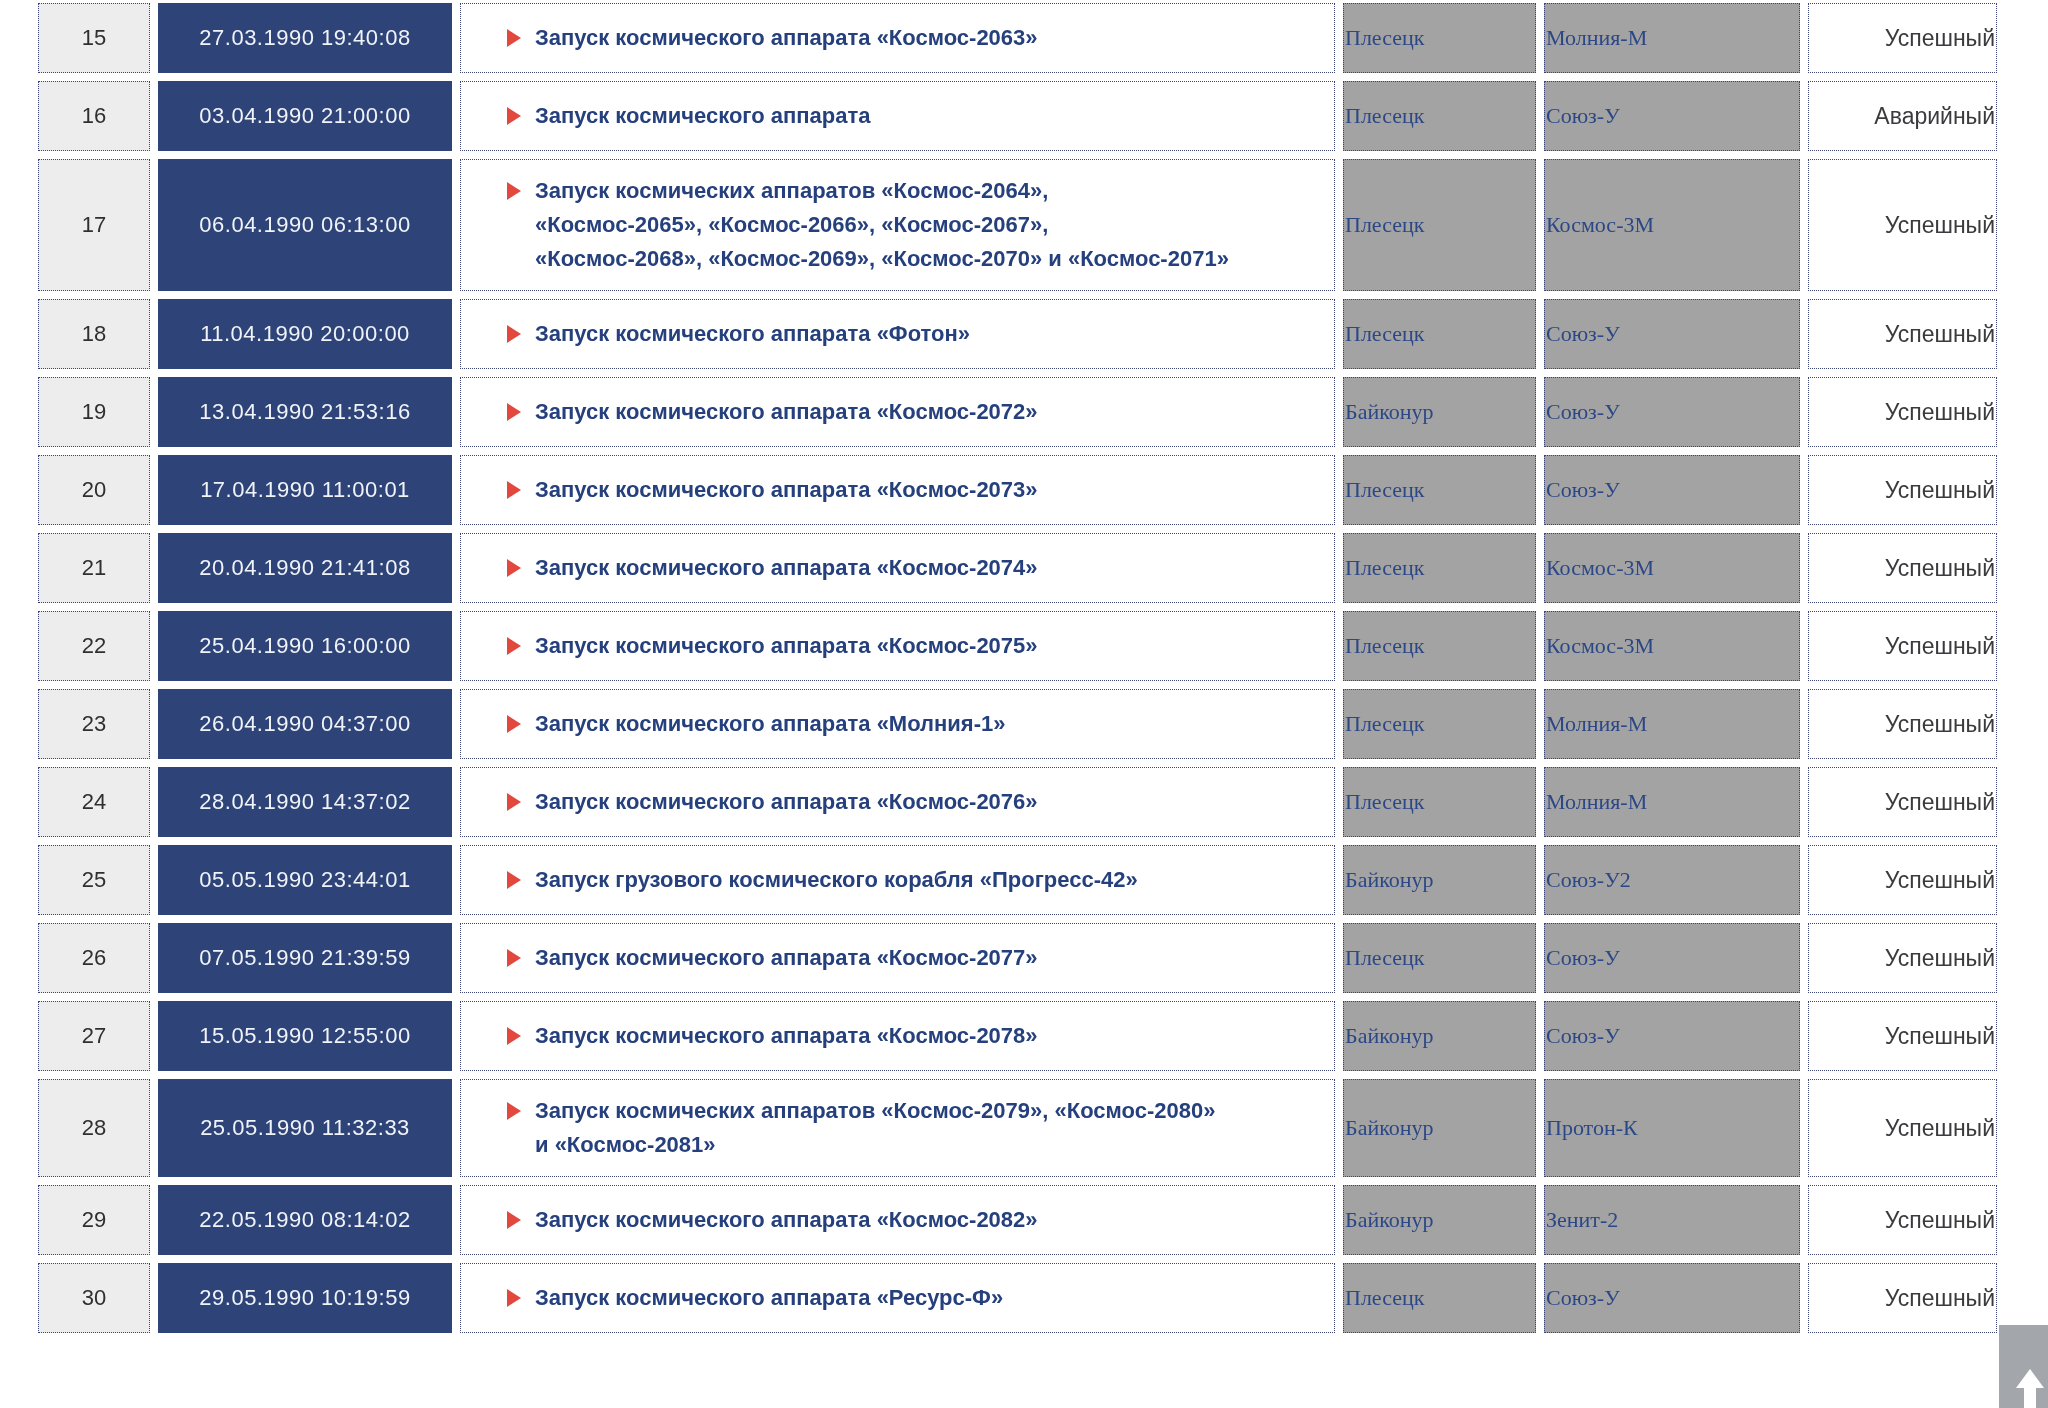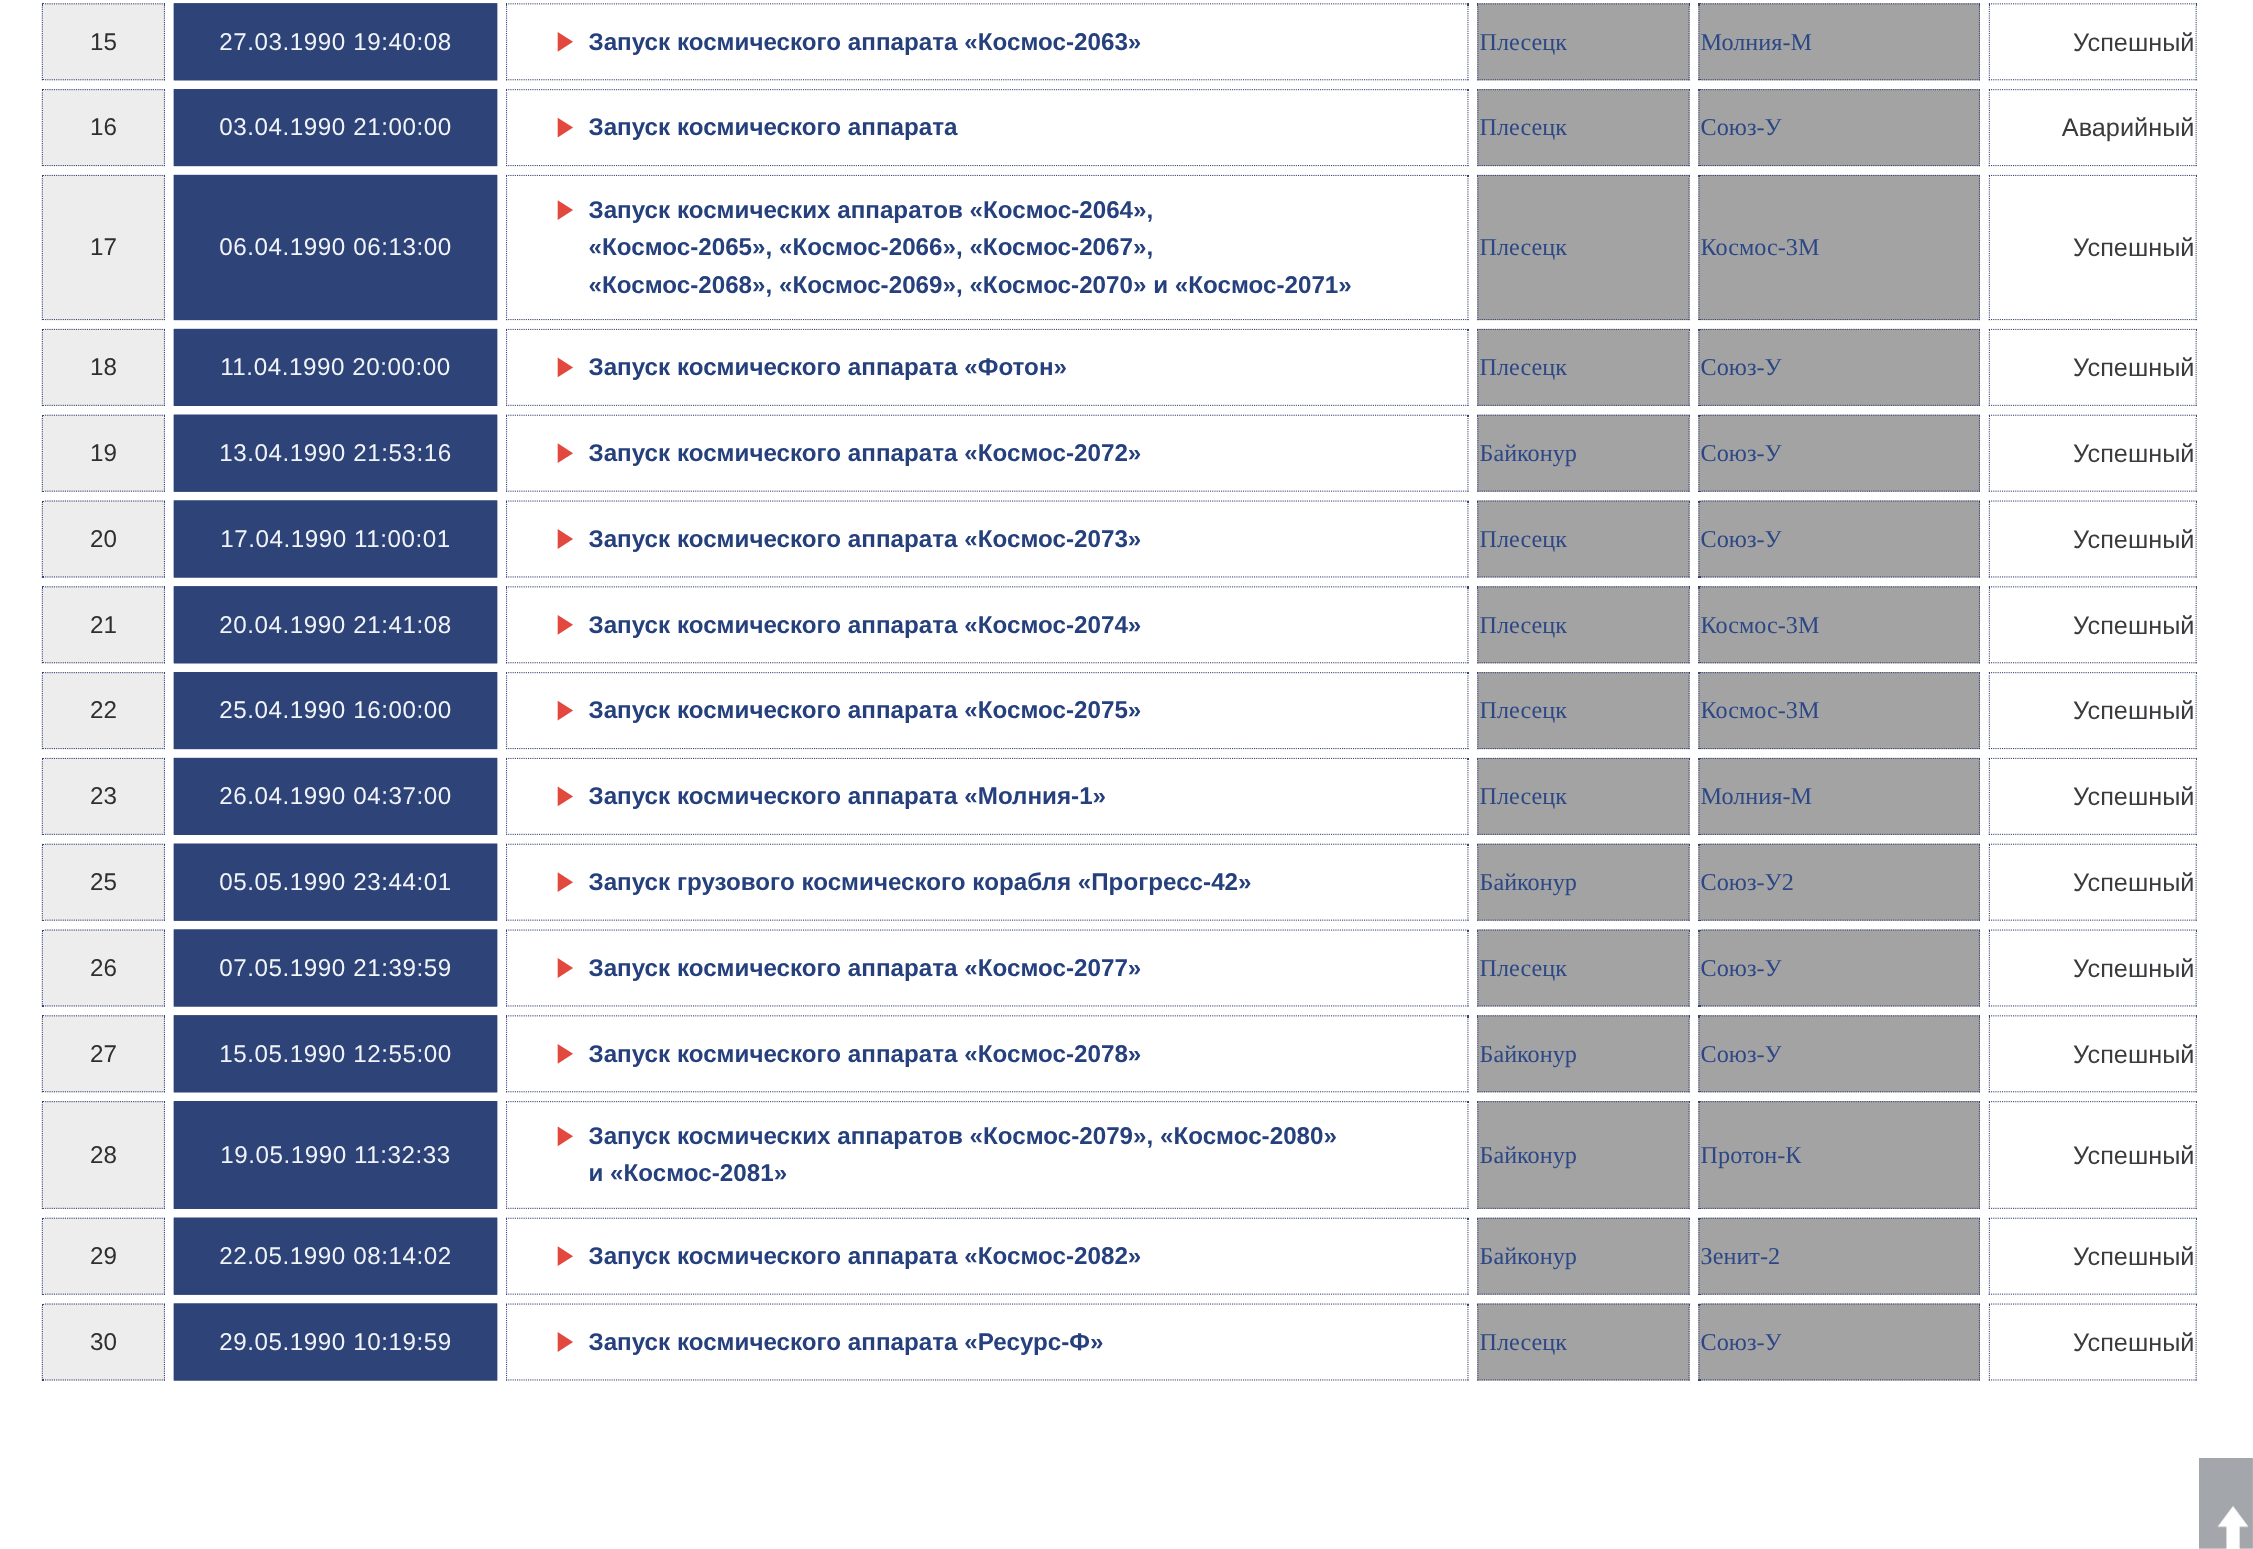--- a/index.html
+++ b/index.html
@@ -279,20 +279,39 @@
       <span>Плесецк</span>
     </td>
     <td class="c-rocket">
       <span>Молния-М</span>
     </td>
     <td class="c-status">
       <span>Успешный</span>
     </td>
   </tr>
       <tr>
+    <td class="c-num">24</td>
+    <td class="c-date">28.04.1990 14:37:02</td>
+    <td class="c-desc">
+      <div class="desc-wrap">
+        <span class="tri"></span>
+        <span class="desc-text">Запуск космического аппарата «Космос-2076»</span>
+      </div>
+    </td>
+    <td class="c-site">
+      <span>Плесецк</span>
+    </td>
+    <td class="c-rocket">
+      <span>Молния-М</span>
+    </td>
+    <td class="c-status">
+      <span>Успешный</span>
+    </td>
+  </tr>
+      <tr>
     <td class="c-num">25</td>
     <td class="c-date">05.05.1990 23:44:01</td>
     <td class="c-desc">
       <div class="desc-wrap">
         <span class="tri"></span>
         <span class="desc-text">Запуск грузового космического корабля «Прогресс-42»</span>
       </div>
     </td>
     <td class="c-site">
       <span>Байконур</span>
@@ -337,21 +356,21 @@
     </td>
     <td class="c-rocket">
       <span>Союз-У</span>
     </td>
     <td class="c-status">
       <span>Успешный</span>
     </td>
   </tr>
       <tr>
     <td class="c-num">28</td>
-    <td class="c-date">19.05.1990 11:32:33</td>
+    <td class="c-date">25.05.1990 11:32:33</td>
     <td class="c-desc">
       <div class="desc-wrap">
         <span class="tri"></span>
         <span class="desc-text">Запуск&nbsp;космических&nbsp;аппаратов&nbsp;«Космос-2079»,&nbsp;«Космос-2080» и&nbsp;«Космос-2081»</span>
       </div>
     </td>
     <td class="c-site">
       <span>Байконур</span>
     </td>
     <td class="c-rocket">

